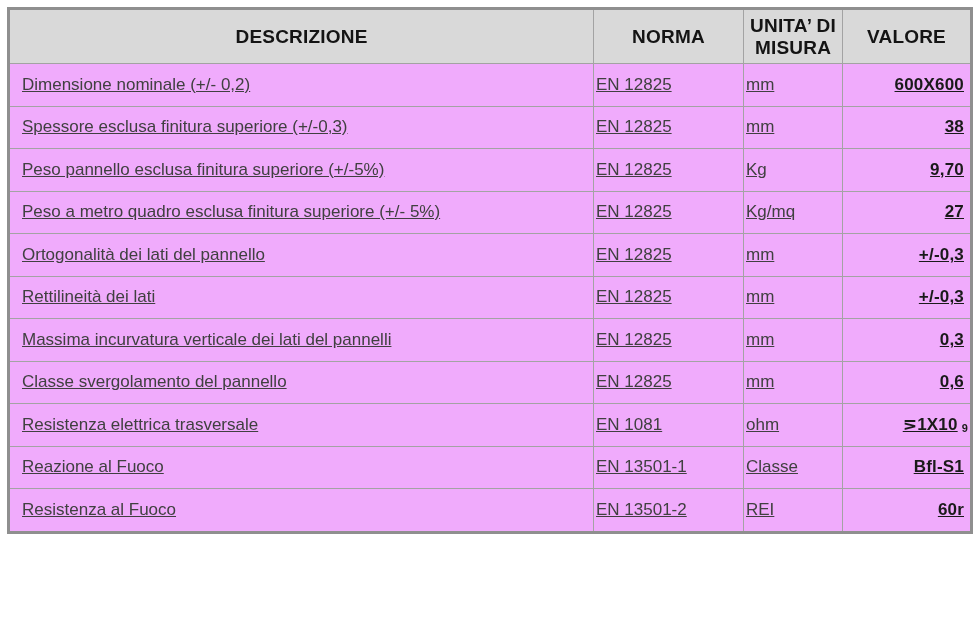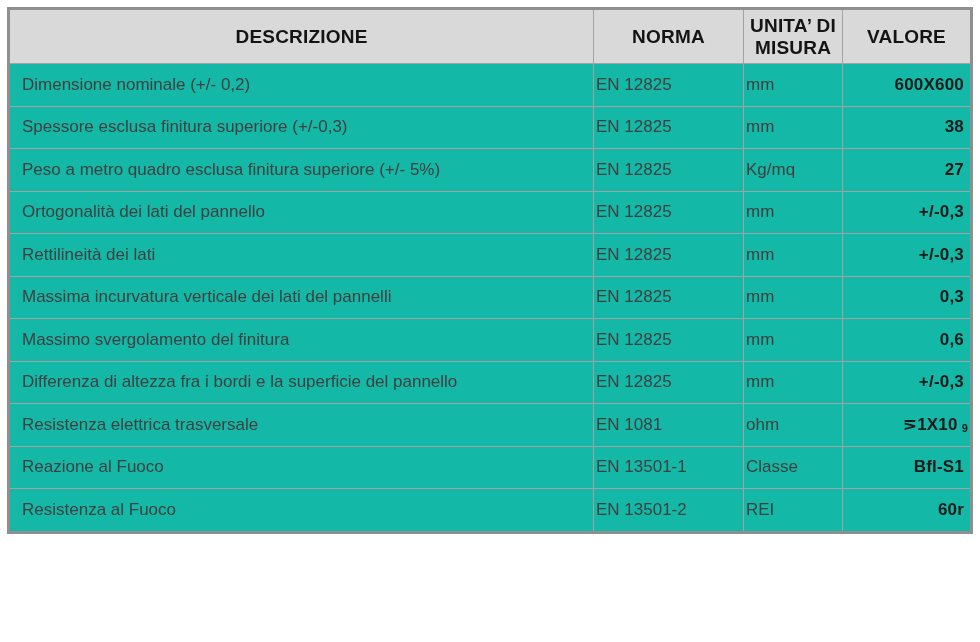--- a/index.html
+++ b/index.html
@@ -29,21 +29,22 @@
     background:var(--header-bg);
     color:var(--header-text);
     font-size:19px;font-weight:bold;
     text-align:center;vertical-align:middle;
     height:53px;line-height:1.15;
     padding:0 2px;letter-spacing:0.2px;
   }
   td{
     height:41.5px;vertical-align:middle;
     font-size:17px;color:var(--body-text);
-    background:#14b8a6;
+    background:#f0abfc;
+    text-decoration:underline;
   }
   td.desc{text-align:left;padding:0 8px 0 12px;}
   td.center{text-align:left;padding:0 2px;}
   td.value{
     text-align:right;padding:0 2px;
     font-weight:bold;color:var(--value-text);
     letter-spacing:0.2px;
   }
   td.value .exp{
     font-size:11px;font-weight:bold;
@@ -76,20 +77,26 @@
     <td class="center">mm</td>
     <td class="value"><span>600X600</span><span class="exp"></span></td>
   </tr>
         <tr>
     <td class="desc">Spessore  esclusa  finitura superiore (+/-0,3)</td>
     <td class="center">EN 12825</td>
     <td class="center">mm</td>
     <td class="value"><span>38</span><span class="exp"></span></td>
   </tr>
         <tr>
+    <td class="desc">Peso pannello esclusa finitura superiore (+/-5%)</td>
+    <td class="center">EN 12825</td>
+    <td class="center">Kg</td>
+    <td class="value"><span>9,70</span><span class="exp"></span></td>
+  </tr>
+        <tr>
     <td class="desc">Peso a metro quadro  esclusa finitura superiore (+/- 5%)</td>
     <td class="center">EN 12825</td>
     <td class="center">Kg/mq</td>
     <td class="value"><span>27</span><span class="exp"></span></td>
   </tr>
         <tr>
     <td class="desc">Ortogonalità dei lati del pannello</td>
     <td class="center">EN 12825</td>
     <td class="center">mm</td>
     <td class="value"><span>+/-0,3</span><span class="exp"></span></td>
@@ -100,30 +107,24 @@
     <td class="center">mm</td>
     <td class="value"><span>+/-0,3</span><span class="exp"></span></td>
   </tr>
         <tr>
     <td class="desc">Massima incurvatura verticale dei lati del pannelli</td>
     <td class="center">EN 12825</td>
     <td class="center">mm</td>
     <td class="value"><span>0,3</span><span class="exp"></span></td>
   </tr>
         <tr>
-    <td class="desc">Massimo svergolamento del finitura</td>
+    <td class="desc">Classe svergolamento del pannello</td>
     <td class="center">EN 12825</td>
     <td class="center">mm</td>
     <td class="value"><span>0,6</span><span class="exp"></span></td>
-  </tr>
-        <tr>
-    <td class="desc">Differenza di altezza fra i bordi e la  superficie del pannello</td>
-    <td class="center">EN 12825</td>
-    <td class="center">mm</td>
-    <td class="value"><span>+/-0,3</span><span class="exp"></span></td>
   </tr>
         <tr>
     <td class="desc">Resistenza elettrica trasversale</td>
     <td class="center">EN 1081</td>
     <td class="center">ohm</td>
     <td class="value"><span>⋝1X10</span><span class="exp">9</span></td>
   </tr>
         <tr>
     <td class="desc">Reazione al Fuoco</td>
     <td class="center">EN 13501-1</td>

